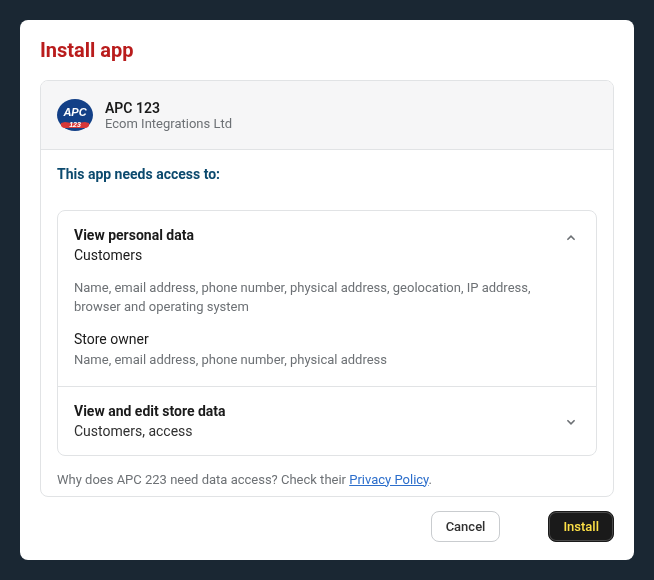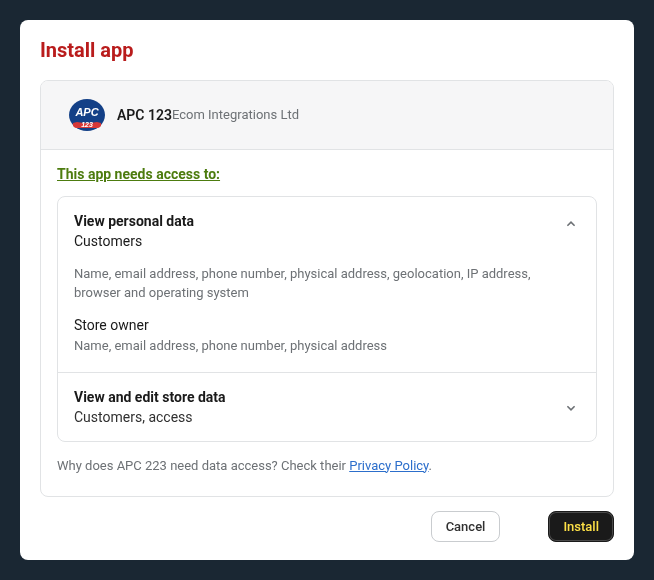--- a/index.html
+++ b/index.html
@@ -42,45 +42,43 @@
       padding: 16px;
       display: flex;
       align-items: center;
       gap: 12px;
       border-bottom: 1px solid #e1e3e5;
     }
     .app-logo {
       width: 36px;
       height: 36px;
       flex-shrink: 0;
-      margin-left: 12px;
     }
     .app-info {
       display: flex;
-      flex-direction: row;
+      flex-direction: column;
     }
     .app-name {
       font-size: 14px;
       font-weight: 600;
       color: #1a1a1a;
     }
     .app-vendor {
       font-size: 13px;
       color: #6d7175;
     }
     .card-body {
       padding: 16px;
       flex: 1;
     }
     .access-heading {
       font-size: 14px;
       font-weight: 700;
-      color: #4d7c0f;
-      margin-bottom: 14px;
-      text-decoration: underline;
+      color: #0c4a6e;
+      margin-bottom: 28px;
     }
     .permissions {
       border: 1px solid #e1e3e5;
       border-radius: 8px;
     }
     .perm-section {
       border-bottom: 1px solid #e1e3e5;
     }
     .perm-section:last-of-type {
       border-bottom: none;

